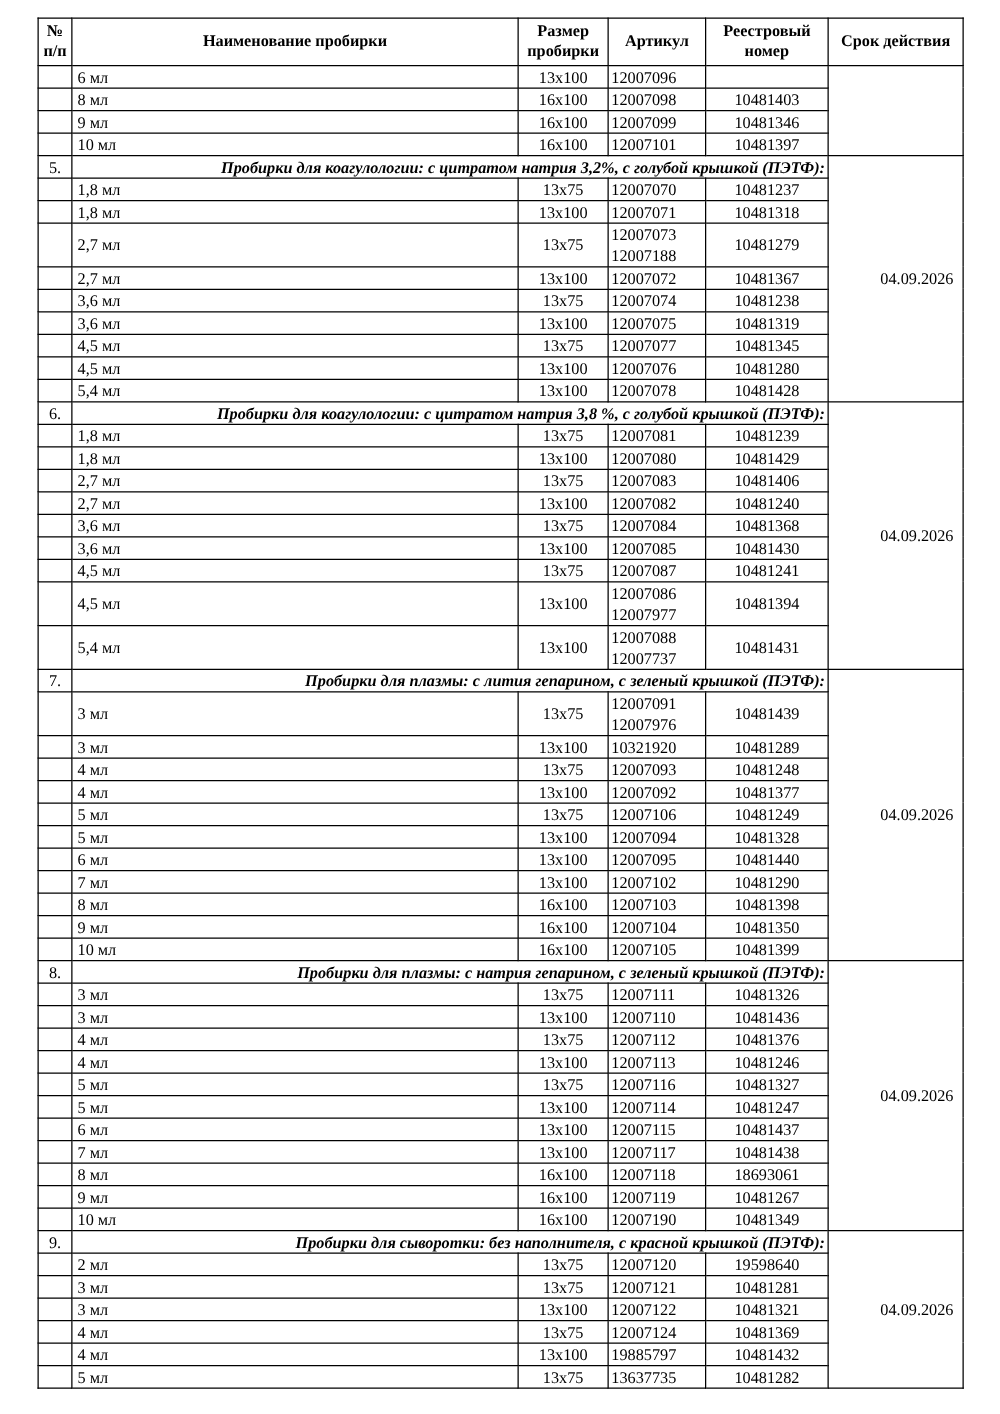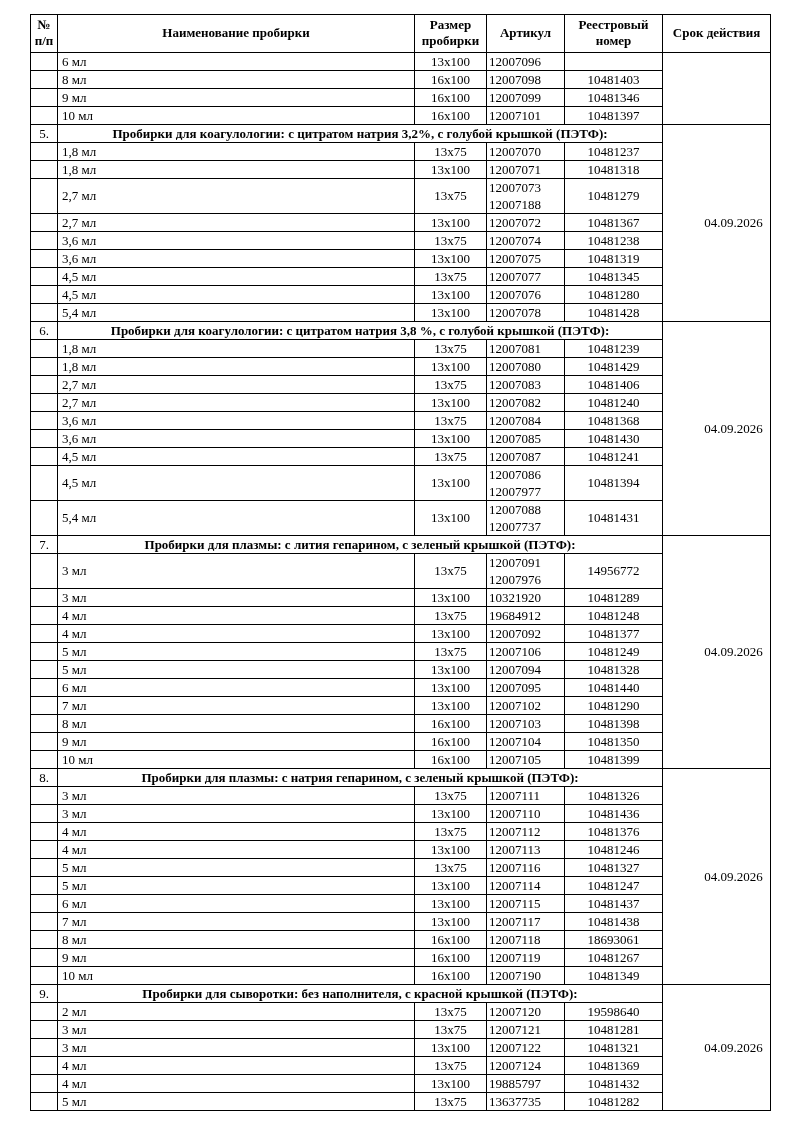--- a/index.html
+++ b/index.html
@@ -41,21 +41,22 @@
     padding: 0 2px;
     height: 17px;
     line-height: 17px;
     vertical-align: middle;
   }
   .num-cell { text-align: center; }
   .name-cell { text-align: left; padding-left: 4px; }
   .center-cell { text-align: center; }
   .section-title {
     font-weight: bold;
-    text-align: center;
+    text-align: right;
+    font-style: italic;
   }
   .validity-cell {
     text-align: center;
     vertical-align: middle;
     padding-left: 36px;
   }
   .article-line {
     line-height: 17px;
     text-align: left;
   }
@@ -302,37 +303,37 @@
           <td class="validity-cell" rowspan="12">04.09.2026</td>
         </tr>
         <tr>
           <td class="num-cell"></td>
           <td class="name-cell">3 мл</td>
           <td class="center-cell">13x75</td>
           <td class="center-cell">
             <div class="article-line">12007091</div>
             <div class="article-line">12007976</div>
           </td>
-          <td class="center-cell">14956772</td>
+          <td class="center-cell">10481439</td>
         </tr>
         <tr>
           <td class="num-cell"></td>
           <td class="name-cell">3 мл</td>
           <td class="center-cell">13x100</td>
           <td class="center-cell">
             <div class="article-line">10321920</div>
           </td>
           <td class="center-cell">10481289</td>
         </tr>
         <tr>
           <td class="num-cell"></td>
           <td class="name-cell">4 мл</td>
           <td class="center-cell">13x75</td>
           <td class="center-cell">
-            <div class="article-line">19684912</div>
+            <div class="article-line">12007093</div>
           </td>
           <td class="center-cell">10481248</td>
         </tr>
         <tr>
           <td class="num-cell"></td>
           <td class="name-cell">4 мл</td>
           <td class="center-cell">13x100</td>
           <td class="center-cell">
             <div class="article-line">12007092</div>
           </td>

